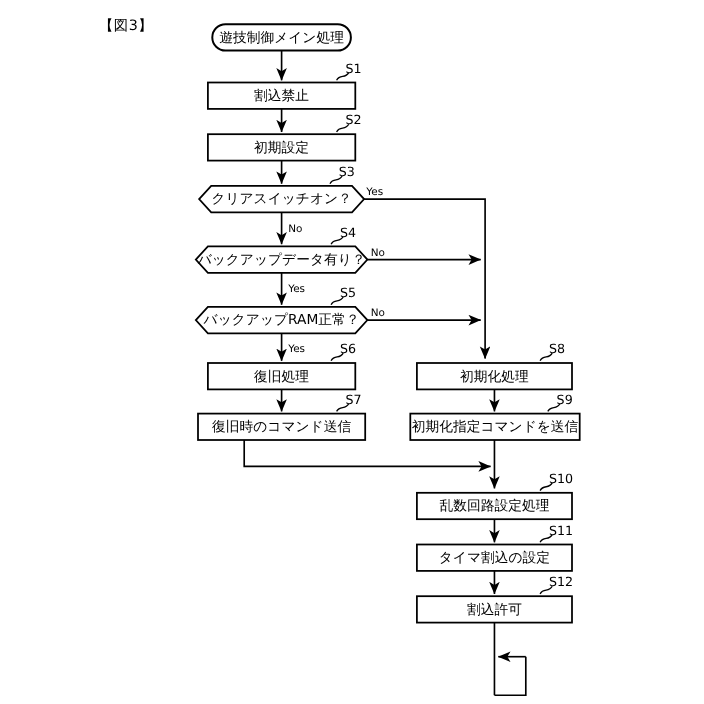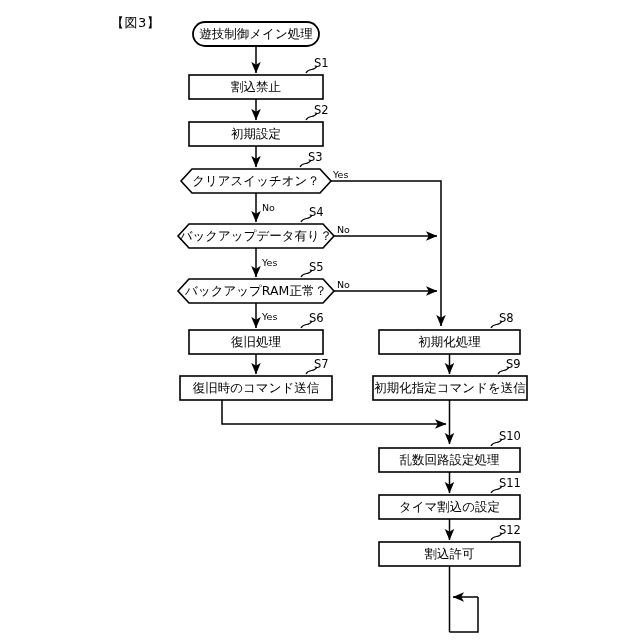--- a/index.html
+++ b/index.html
@@ -15,21 +15,21 @@
     overflow: hidden;
   }
   #figure-root {
     position: relative;
     width: 640px;
     height: 640px;
     background: #ffffff;
   }
   #fig-label {
     position: absolute;
-    left: 111px;
+    left: 90px;
     top: 14px;
     font-size: 13px;
     letter-spacing: 0.5px;
     font-family: "DejaVu Sans", sans-serif;
     white-space: nowrap;
   }
   svg#flow {
     position: absolute;
     left: 0;
     top: 0;

